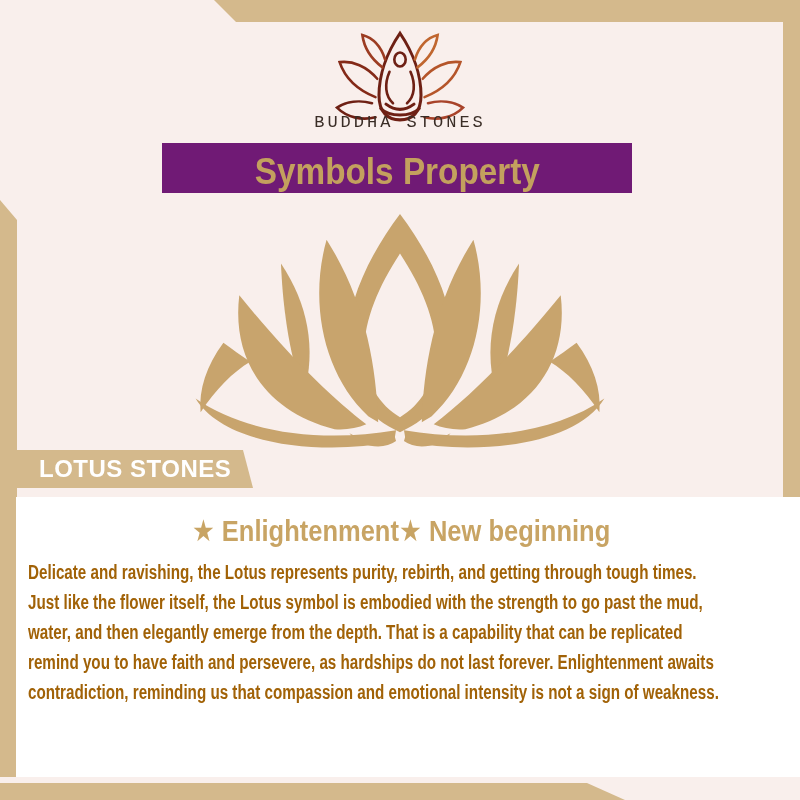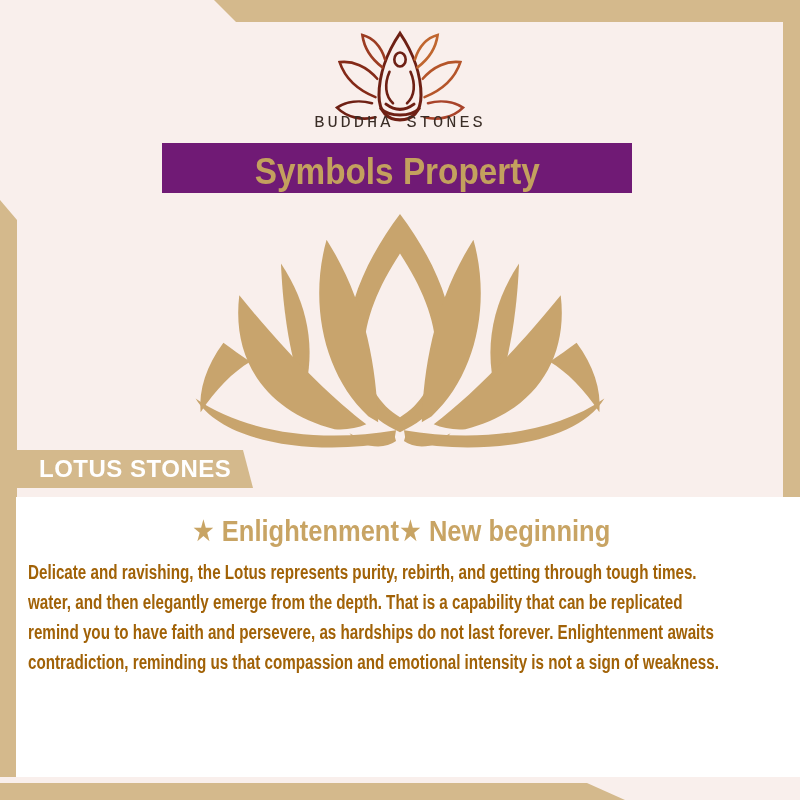--- a/index.html
+++ b/index.html
@@ -97,17 +97,18 @@
 <div class="abs section-banner">
   <span>LOTUS STONES</span>
 </div>
 
 <div class="abs panel">
   <div class="heading">
     <span>★ Enlightenment★ New beginning</span>
   </div>
   <div class="para">
     <div class="line"><span>Delicate and ravishing, the Lotus represents purity, rebirth, and getting through tough times.</span></div>
+    <div class="line"><span>Just like the flower itself, the Lotus symbol is embodied with the strength to go past the mud,</span></div>
     <div class="line"><span>water, and then elegantly emerge from the depth. That is a capability that can be replicated</span></div>
     <div class="line"><span>remind you to have faith and persevere, as hardships do not last forever. Enlightenment awaits</span></div>
     <div class="line"><span>contradiction, reminding us that compassion and emotional intensity is not a sign of weakness.</span></div>
   </div>
 </div>
 
 </body></html>

